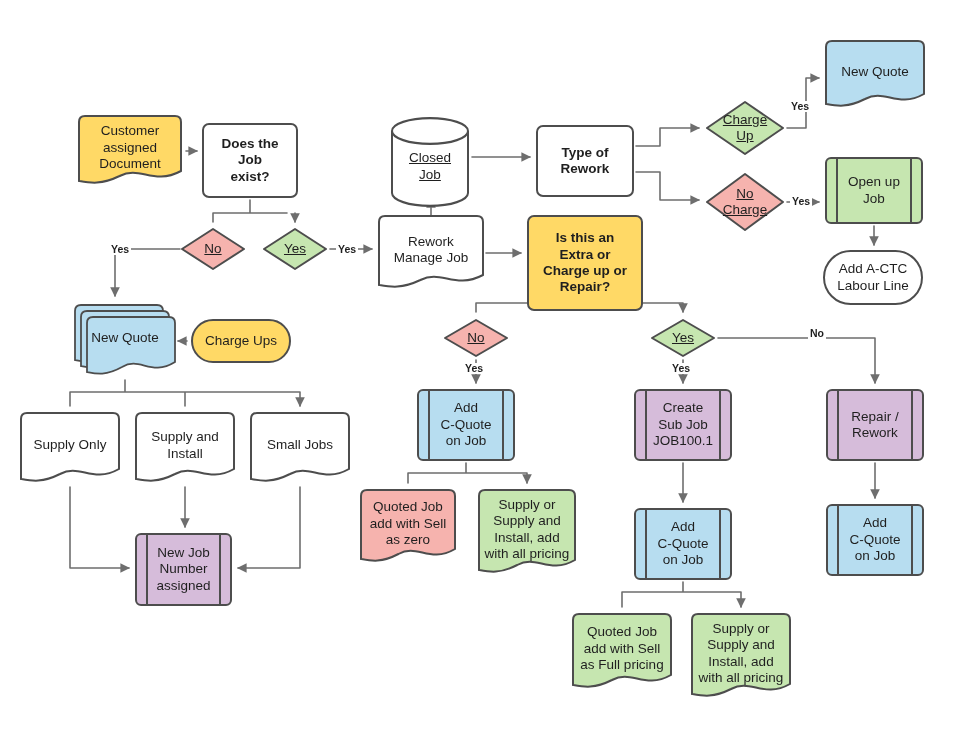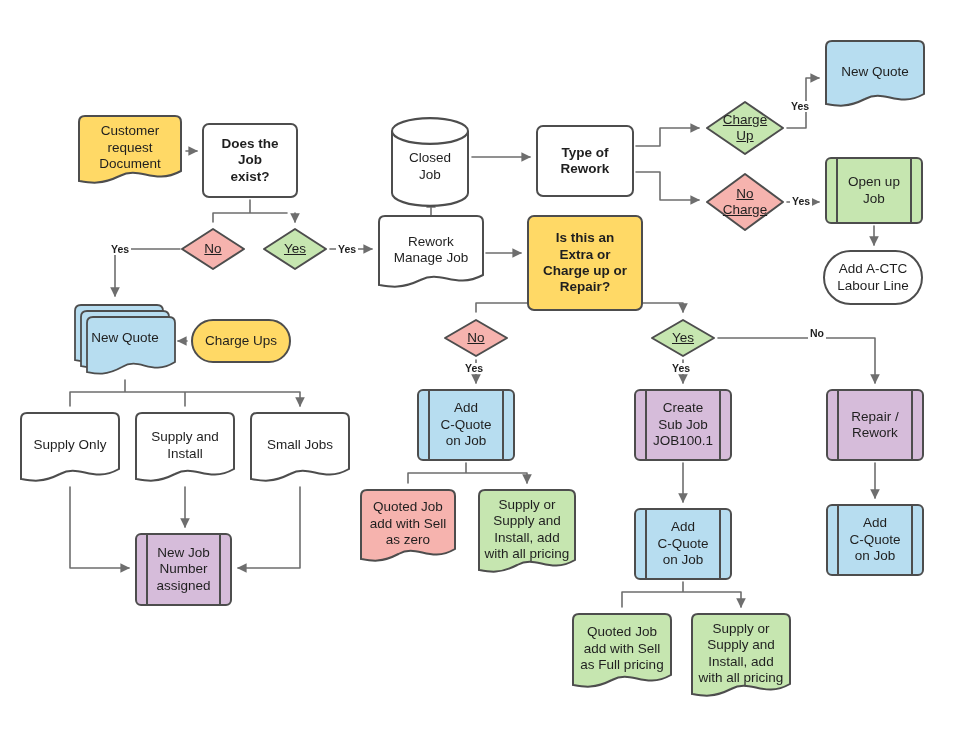--- a/index.html
+++ b/index.html
@@ -134,21 +134,21 @@
         <path d="M 185,487 L 185,527" marker-end="url(#arrow)"></path>
         <path d="M 300,487 L 300,568 L 238,568" marker-end="url(#arrow)"></path>
       </g>
   </svg>
   <div id="nodes-layer">
       <div class="node shp-doc" style="left: 78px; top: 115px; width: 104px; height: 72px;">
         <svg class="skin" viewBox="0 0 104 72" preserveAspectRatio="none">
           <path d="M 7,1 L 97,1 Q 103,1 103,7 L 103,56 C 74.88,71 62.4,50 41.6,61 C 22.88,70 12.48,68 1,66 L 1,7 Q 1,1 7,1 Z" fill="#FFD966" stroke="#4D4D4D" stroke-width="2"></path>
         </svg>
         <span class="lbl" style="margin-top: -6px;">Customer
-request
+assigned
 Document</span>
       </div>
       <div class="node shp-rect" style="left: 202px; top: 123px; width: 96px; height: 75px; background: rgb(255, 255, 255); border-color: rgb(77, 77, 77);">
         <span class="lbl">Does the Job
 exist?</span>
       </div>
       <div class="node shp-dia" style="left: 180px; top: 227px; width: 66px; height: 44px;">
         <svg class="skin" viewBox="0 0 66 44" preserveAspectRatio="none">
           <path d="M 33,2 L 64,22 L 33,42 L 2,22 Z" fill="#F6B3AE" stroke="#4D4D4D" stroke-width="2" stroke-linejoin="round"></path>
         </svg>
@@ -160,21 +160,21 @@
         </svg>
         <span class="lbl">Yes</span>
       </div>
       <div class="node shp-doc" style="left: 378px; top: 215px; width: 106px; height: 76px;">
         <svg class="skin" viewBox="0 0 106 76" preserveAspectRatio="none">
           <path d="M 7,1 L 99,1 Q 105,1 105,7 L 105,60 C 76.32,75 63.599999999999994,54 42.400000000000006,65 C 23.32,74 12.719999999999999,72 1,70 L 1,7 Q 1,1 7,1 Z" fill="#FFFFFF" stroke="#4D4D4D" stroke-width="2"></path>
         </svg>
         <span class="lbl" style="margin-top: -6px;">Rework
 Manage Job</span>
       </div>
-      <div class="node shp-cyl" style="left: 390px; top: 117px; width: 80px; height: 90px;">
+      <div class="node shp-cyl" style="left: 390px; top: 117px; width: 80px; height: 90px; text-decoration: underline;">
         <svg class="skin" viewBox="0 0 80 77" preserveAspectRatio="none">
           <path d="M 2,12 L 2,65 A 38 11 0 0 0 78,65 L 78,12" fill="#FFFFFF" stroke="#4D4D4D" stroke-width="2"></path>
           <ellipse cx="40" cy="12" rx="38" ry="11" fill="#FFFFFF" stroke="#4D4D4D" stroke-width="2"></ellipse>
         </svg>
         <span class="lbl" style="margin-top: 9px;">Closed
 Job</span>
       </div>
       <div class="node shp-rect" style="left: 536px; top: 125px; width: 98px; height: 72px; background: rgb(255, 255, 255); border-color: rgb(77, 77, 77);">
         <span class="lbl">Type of
 Rework</span>

